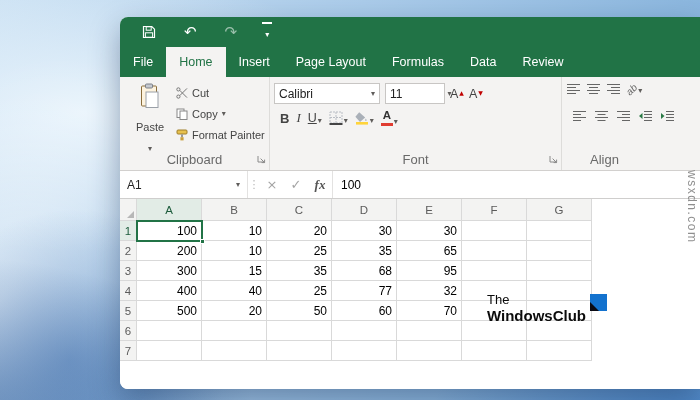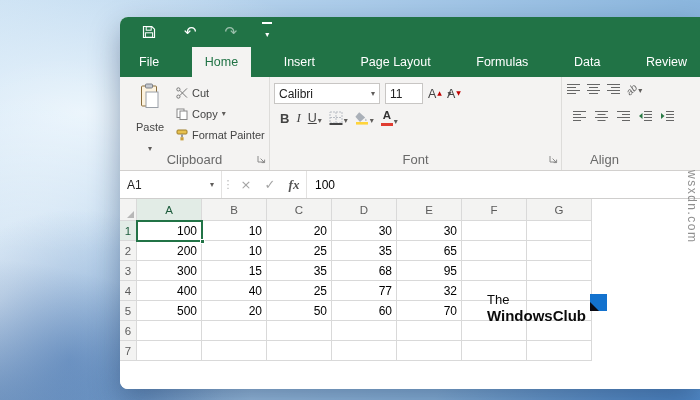--- a/index.html
+++ b/index.html
@@ -29,21 +29,21 @@
   .qat-btn { background: none; border: none; color: #fff; cursor: default;
     display: flex; align-items: center; justify-content: center; height: 22px; }
   .glyph { font-family: "DejaVu Sans", sans-serif; font-size: 15px; line-height: 1; }
   .dim { color: rgba(255,255,255,0.55); }
   .qat-caret { position: relative; font-family: "DejaVu Sans", sans-serif; font-size: 8px;
     color: #fff; padding-top: 5px; }
   .qat-caret::before { content: ""; position: absolute; top: 1px; left: 50%; margin-left: -5px;
     width: 10px; height: 2px; background: #fff; }
 
   
-  .tabbar { height: 30px; background: #217346; display: flex; align-items: stretch; padding-left: 6px; justify-content: space-between; }
+  .tabbar { height: 30px; background: #217346; display: flex; align-items: stretch; padding-left: 0; }
   .tab { display: flex; align-items: center; padding: 0 13px; color: #fff; font-size: 12.5px; }
   .tab.active { background: #f4f3f2; color: #217346; }
 
   
   .ribbon { height: 94px; background: #f4f3f2; border-bottom: 1px solid #d2d0ce;
     display: flex; position: relative; }
   .group { position: relative; height: 100%; border-right: 1px solid #dddcda; }
   .g-clip { width: 150px; }
   .g-font { width: 292px; }
   .g-align { flex: 1; border-right: none; }
@@ -58,37 +58,37 @@
   .caret { font-family: "DejaVu Sans", sans-serif; font-size: 8px; color: #5f5d5b; line-height: 1; }
   .clip-list { position: absolute; left: 56px; top: 8px; display: flex; flex-direction: column; gap: 5px; }
   .sbtn { background: none; border: none; display: flex; align-items: center; gap: 4px;
     font-size: 11px; color: #444; height: 16px; white-space: nowrap; }
 
   .row1 { position: absolute; left: 4px; top: 6px; display: flex; align-items: center; gap: 5px; }
   .row2 { position: absolute; left: 10px; top: 33px; display: flex; align-items: center; gap: 7px; }
   .combo { display: flex; align-items: center; justify-content: space-between; background: #fff;
     border: 1px solid #c8c6c4; height: 21px; padding: 0 4px; font-size: 12px; color: #222; }
   .combo-font { width: 106px; }
-  .combo-size { width: 38px; gap: 45px; }
+  .combo-size { width: 60px; gap: 45px; }
   .fsz-btn, .fmt-btn, .icon-btn { background: none; border: none; display: flex;
     align-items: flex-end; gap: 1px; color: #444; }
   .fsz-btn { font-size: 12.5px; }
   .tri { font-family: "DejaVu Sans", sans-serif; font-size: 6px; color: #c00000; padding-bottom: 5px; }
   .b-label { font-weight: bold; font-size: 13px; }
   .i-label { font-family: "Liberation Serif", serif; font-style: italic; font-size: 13px; }
   .u-label { text-decoration: underline; font-size: 12.5px; }
   .fc-stack { display: flex; flex-direction: column; align-items: center; line-height: 1; }
   .fc-stack .letter { font-size: 11.5px; font-weight: bold; color: #333; }
   .bar-red { width: 12px; height: 3px; background: #e03c31; margin-top: 1px; }
   .ab { font-style: italic; font-size: 10px; color: #666; transform: rotate(-45deg); display: inline-block; }
 
   
   .formula-bar { height: 28px; background: #fff; border-bottom: 1px solid #cfcecd;
     display: flex; align-items: stretch; }
-  .name-box { width: 102px; border-right: 1px solid #e3e2e1; display: flex; align-items: center;
+  .name-box { width: 128px; border-right: 1px solid #e3e2e1; display: flex; align-items: center;
     justify-content: space-between; padding: 0 7px; font-size: 12px; color: #222; }
   .splitter { width: 12px; display: flex; align-items: center; justify-content: center;
     color: #b8b8b8; font-family: "DejaVu Sans", sans-serif; font-size: 11px; }
   .fb-btn { width: 24px; background: none; border: none; display: flex; align-items: center;
     justify-content: center; font-size: 13px; color: #a3a3a3; font-family: "DejaVu Sans", sans-serif; }
   .fb-fx { color: #555; font-family: "Liberation Serif", serif; font-style: italic;
     font-weight: bold; font-size: 13px; }
   .fb-input { flex: 1; border-left: 1px solid #e3e2e1; display: flex; align-items: center;
     padding-left: 8px; font-size: 12px; color: #000; }
 

